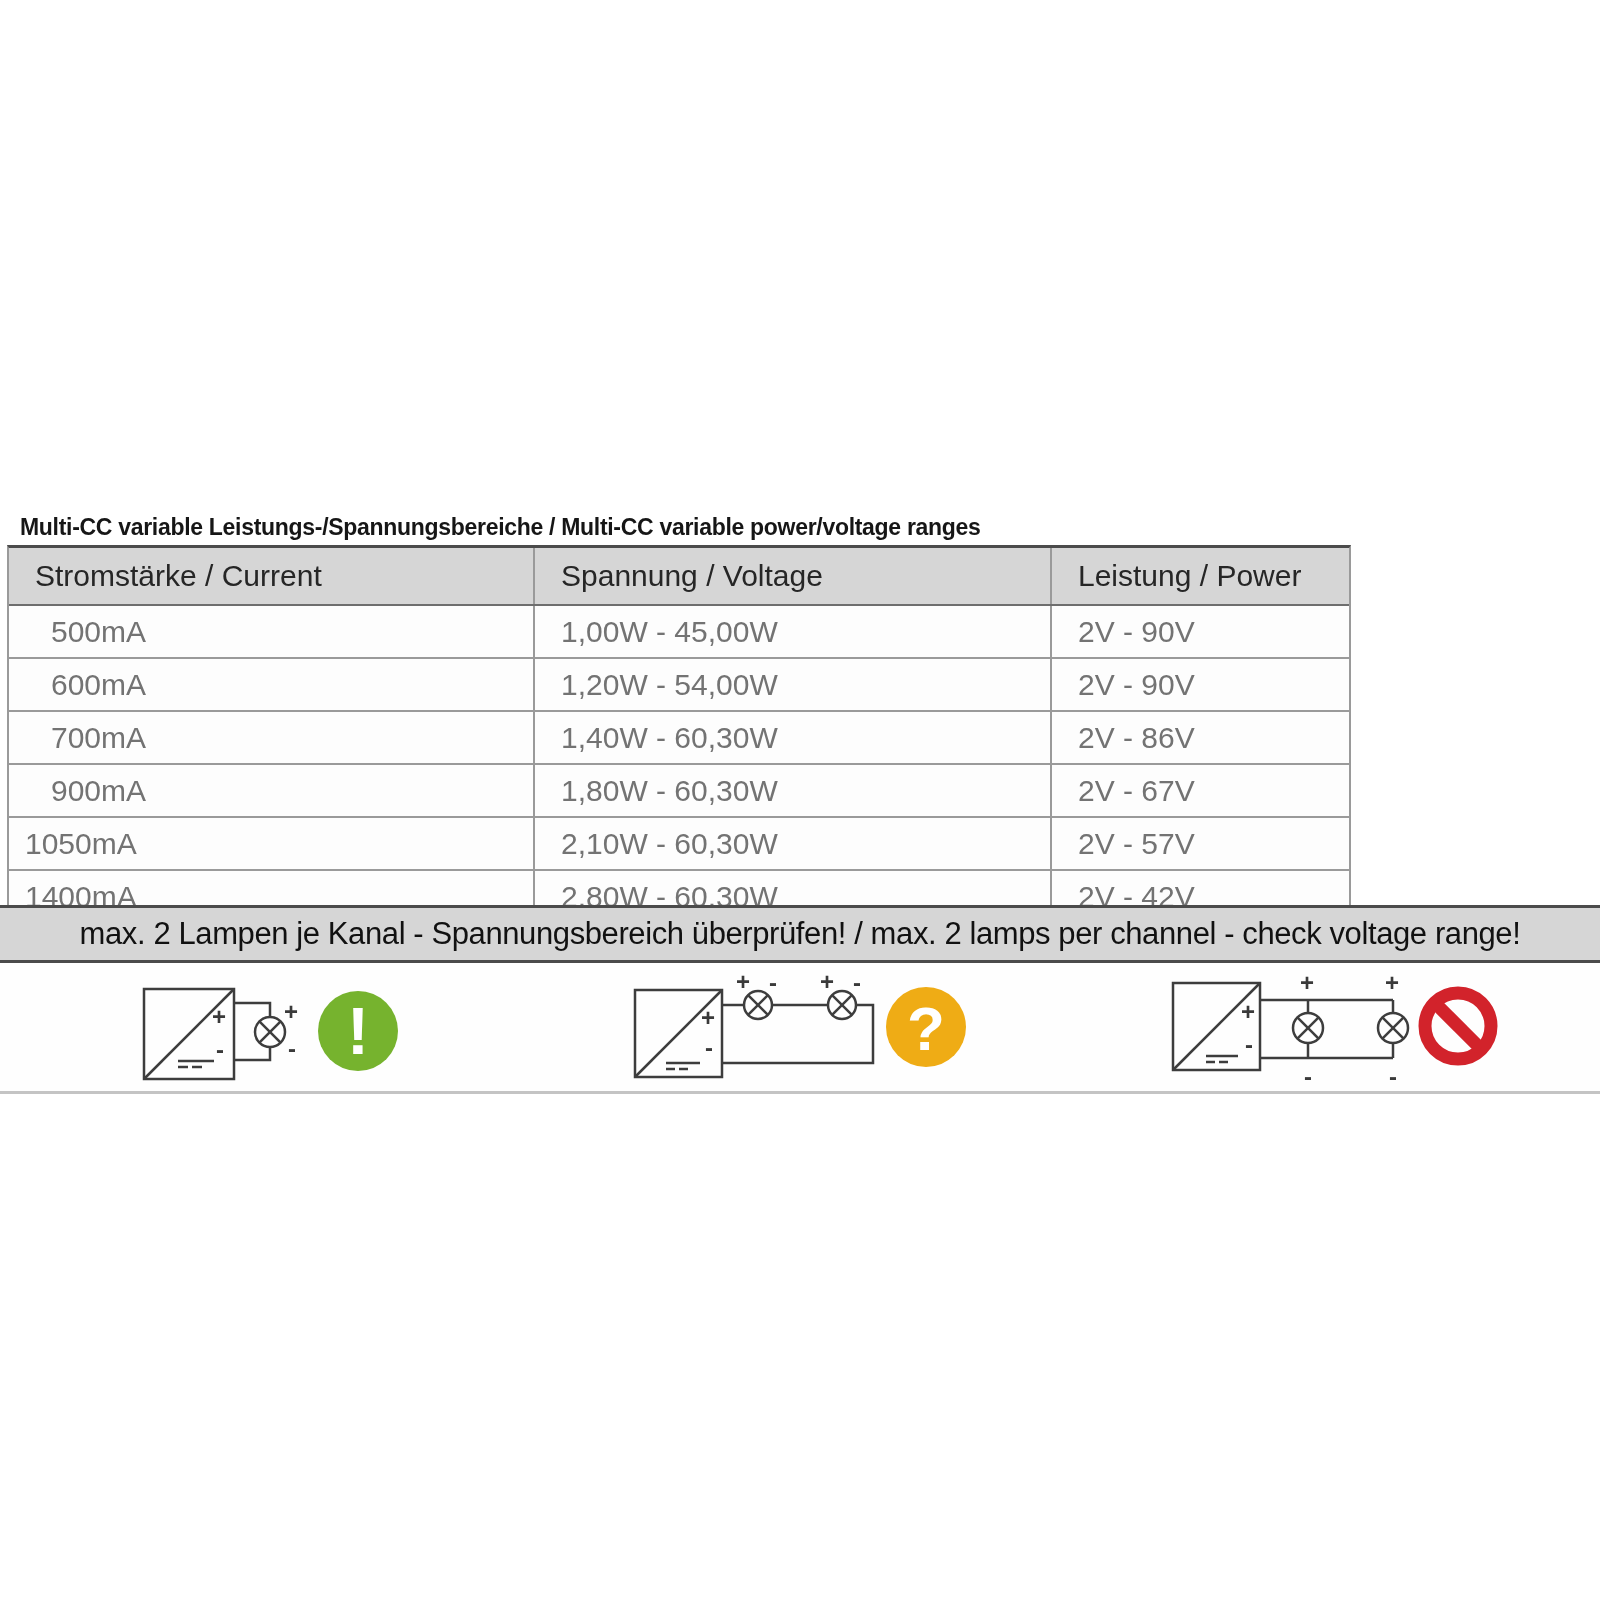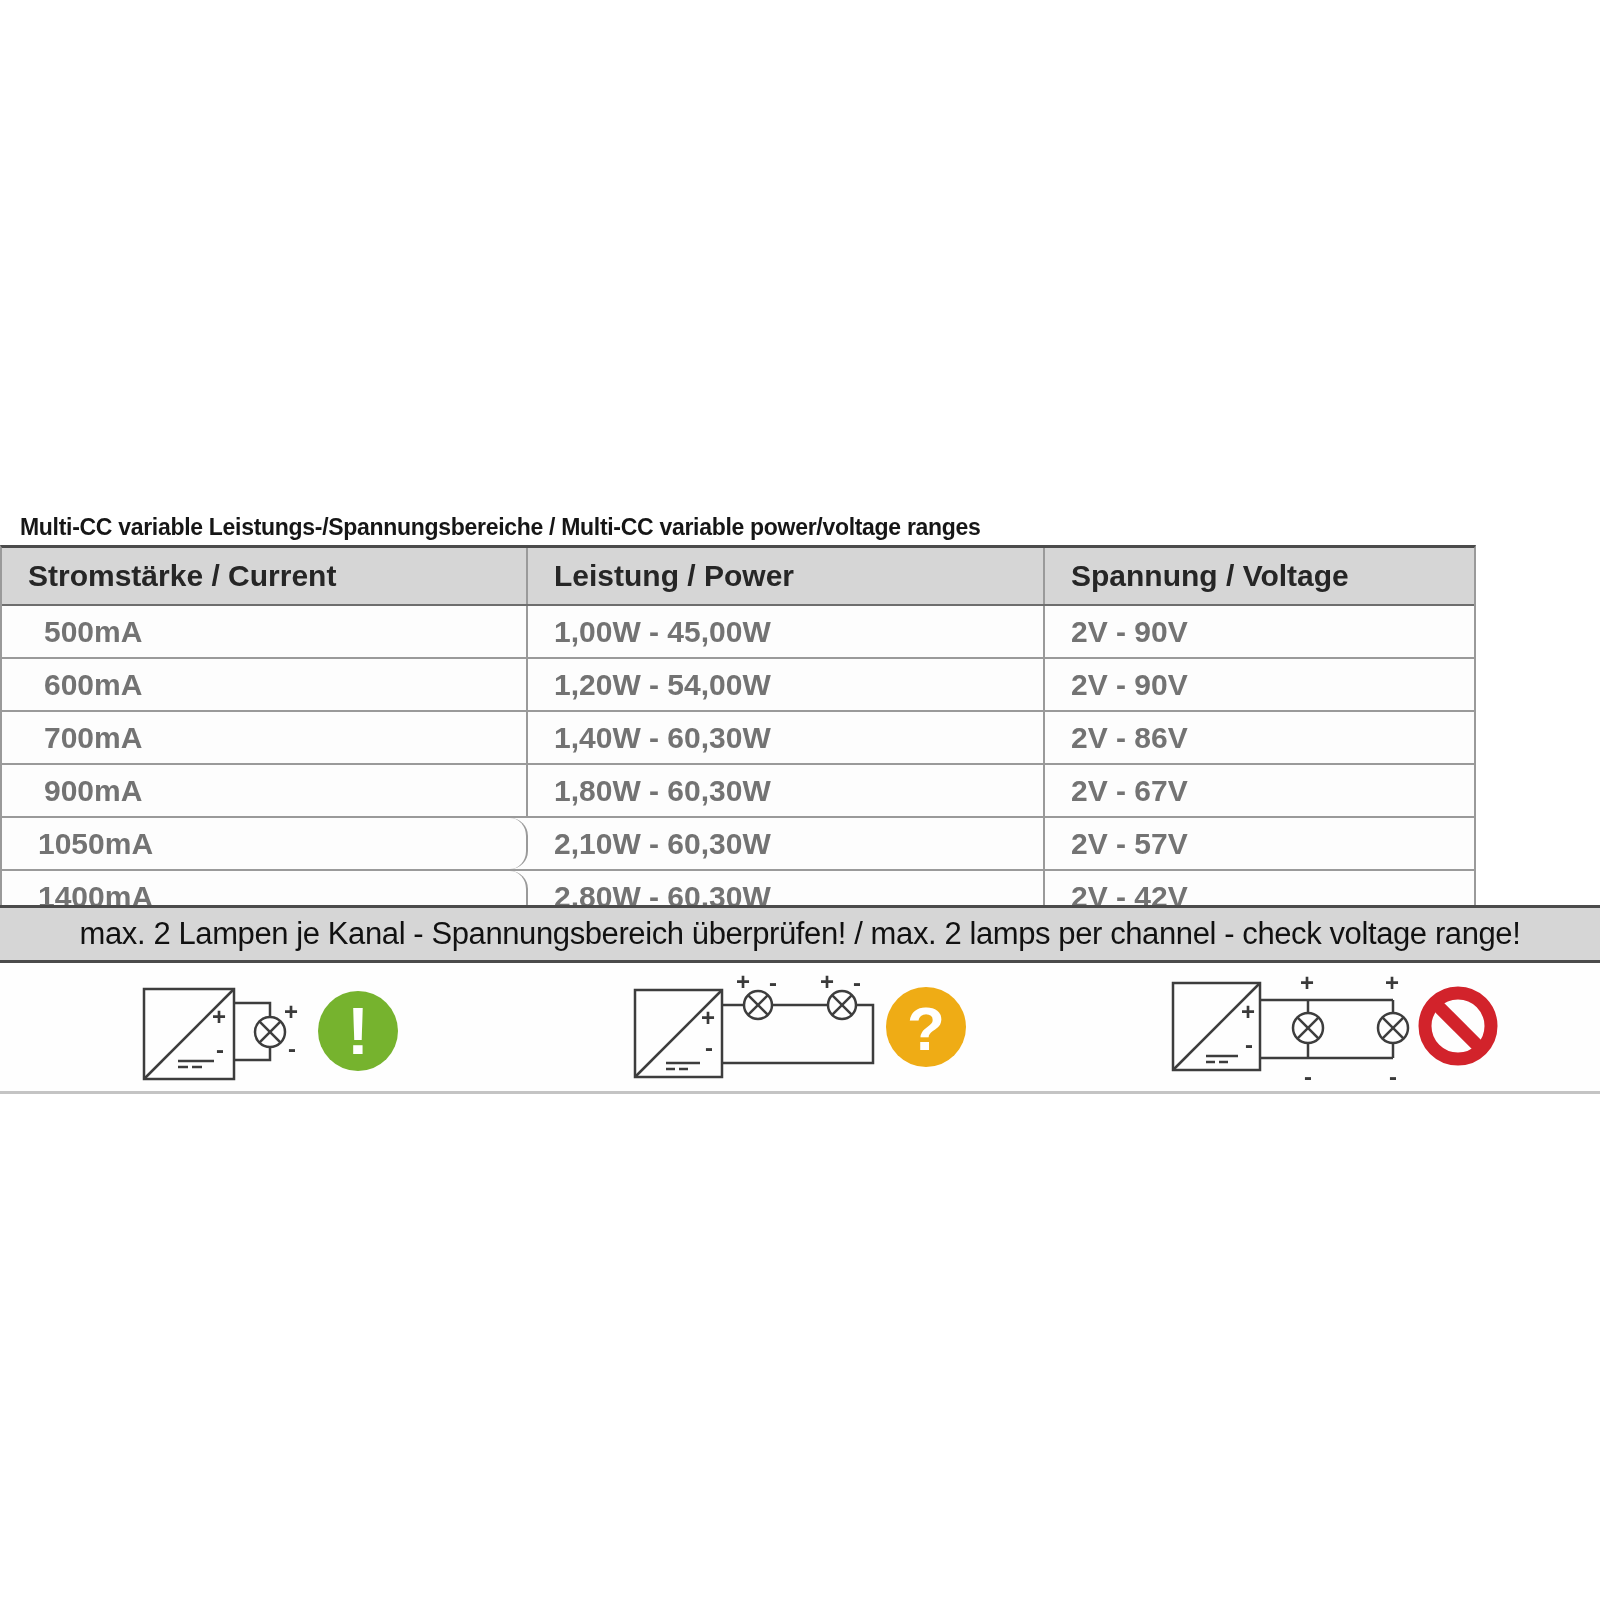--- a/index.html
+++ b/index.html
@@ -14,43 +14,42 @@
   .sheet{position:absolute;inset:0;}
 
   .doc-title{
     position:absolute;left:20px;top:514px;
     font-size:23px;font-weight:bold;color:#161616;
     letter-spacing:-0.3px;white-space:nowrap;
   }
 
   
   .spec-table{
-    position:absolute;left:0;top:545px;width:1476px;
+    position:absolute;left:7px;top:545px;width:1344px;
     border-top:3px solid var(--line-dark,#4b4b4b);
     border-left:2px solid var(--line-mid,#9a9a9a);
     border-right:2px solid var(--line-mid,#9a9a9a);
     box-sizing:border-box;
-    font-weight:bold;
   }
   .trow{display:grid;grid-template-columns:526px 517px 1fr;}
   .trow > div{
     display:flex;align-items:center;
     padding-left:26px;font-size:30px;
     border-right:2px solid var(--line-mid,#9a9a9a);
     box-sizing:border-box;white-space:nowrap;
   }
   .trow > div:last-child{border-right:none;}
   .thead{
     height:56px;background:var(--header-gray,#d6d6d6);
     border-bottom:2px solid #6e6e6e;color:#262626;
   }
   .tdata{height:51px;background:#fdfdfd;border-bottom:2px solid var(--line-mid,#9a9a9a);color:#737373;}
   .tdata:last-child{border-bottom:none;text-align:right;}
   .tdata > div:first-child{padding-left:42px;}
-  .tdata.wide-current > div:first-child{padding-left:36px;border-radius:18px;}
+  .tdata.wide-current > div:first-child{padding-left:16px;}
 
   
   .warn-banner{
     position:absolute;left:0;top:905px;width:1600px;height:52px;
     background:var(--header-gray,#d6d6d6);
     border-top:3px solid var(--line-dark,#4b4b4b);
     border-bottom:3px solid var(--line-dark,#4b4b4b);
     display:flex;align-items:center;justify-content:center;
     font-size:31px;font-weight:normal;color:#111;
     letter-spacing:-0.4px;white-space:nowrap;
@@ -77,22 +76,22 @@
 </head>
 <body>
 
 <div class="sheet">
 
   <div class="doc-title">Multi-CC variable Leistungs-/Spannungsbereiche / Multi-CC  variable power/voltage ranges</div>
 
   <div class="spec-table">
     <div class="trow thead">
       <div>Stromstärke / Current</div>
+      <div>Spannung / Voltage</div>
       <div>Leistung / Power</div>
-      <div>Spannung / Voltage</div>
     </div>
     <div class="trow tdata">
       <div>500mA</div>
       <div>1,00W - 45,00W</div>
       <div>2V - 90V</div>
     </div>
     <div class="trow tdata">
       <div>600mA</div>
       <div>1,20W - 54,00W</div>
       <div>2V - 90V</div>

